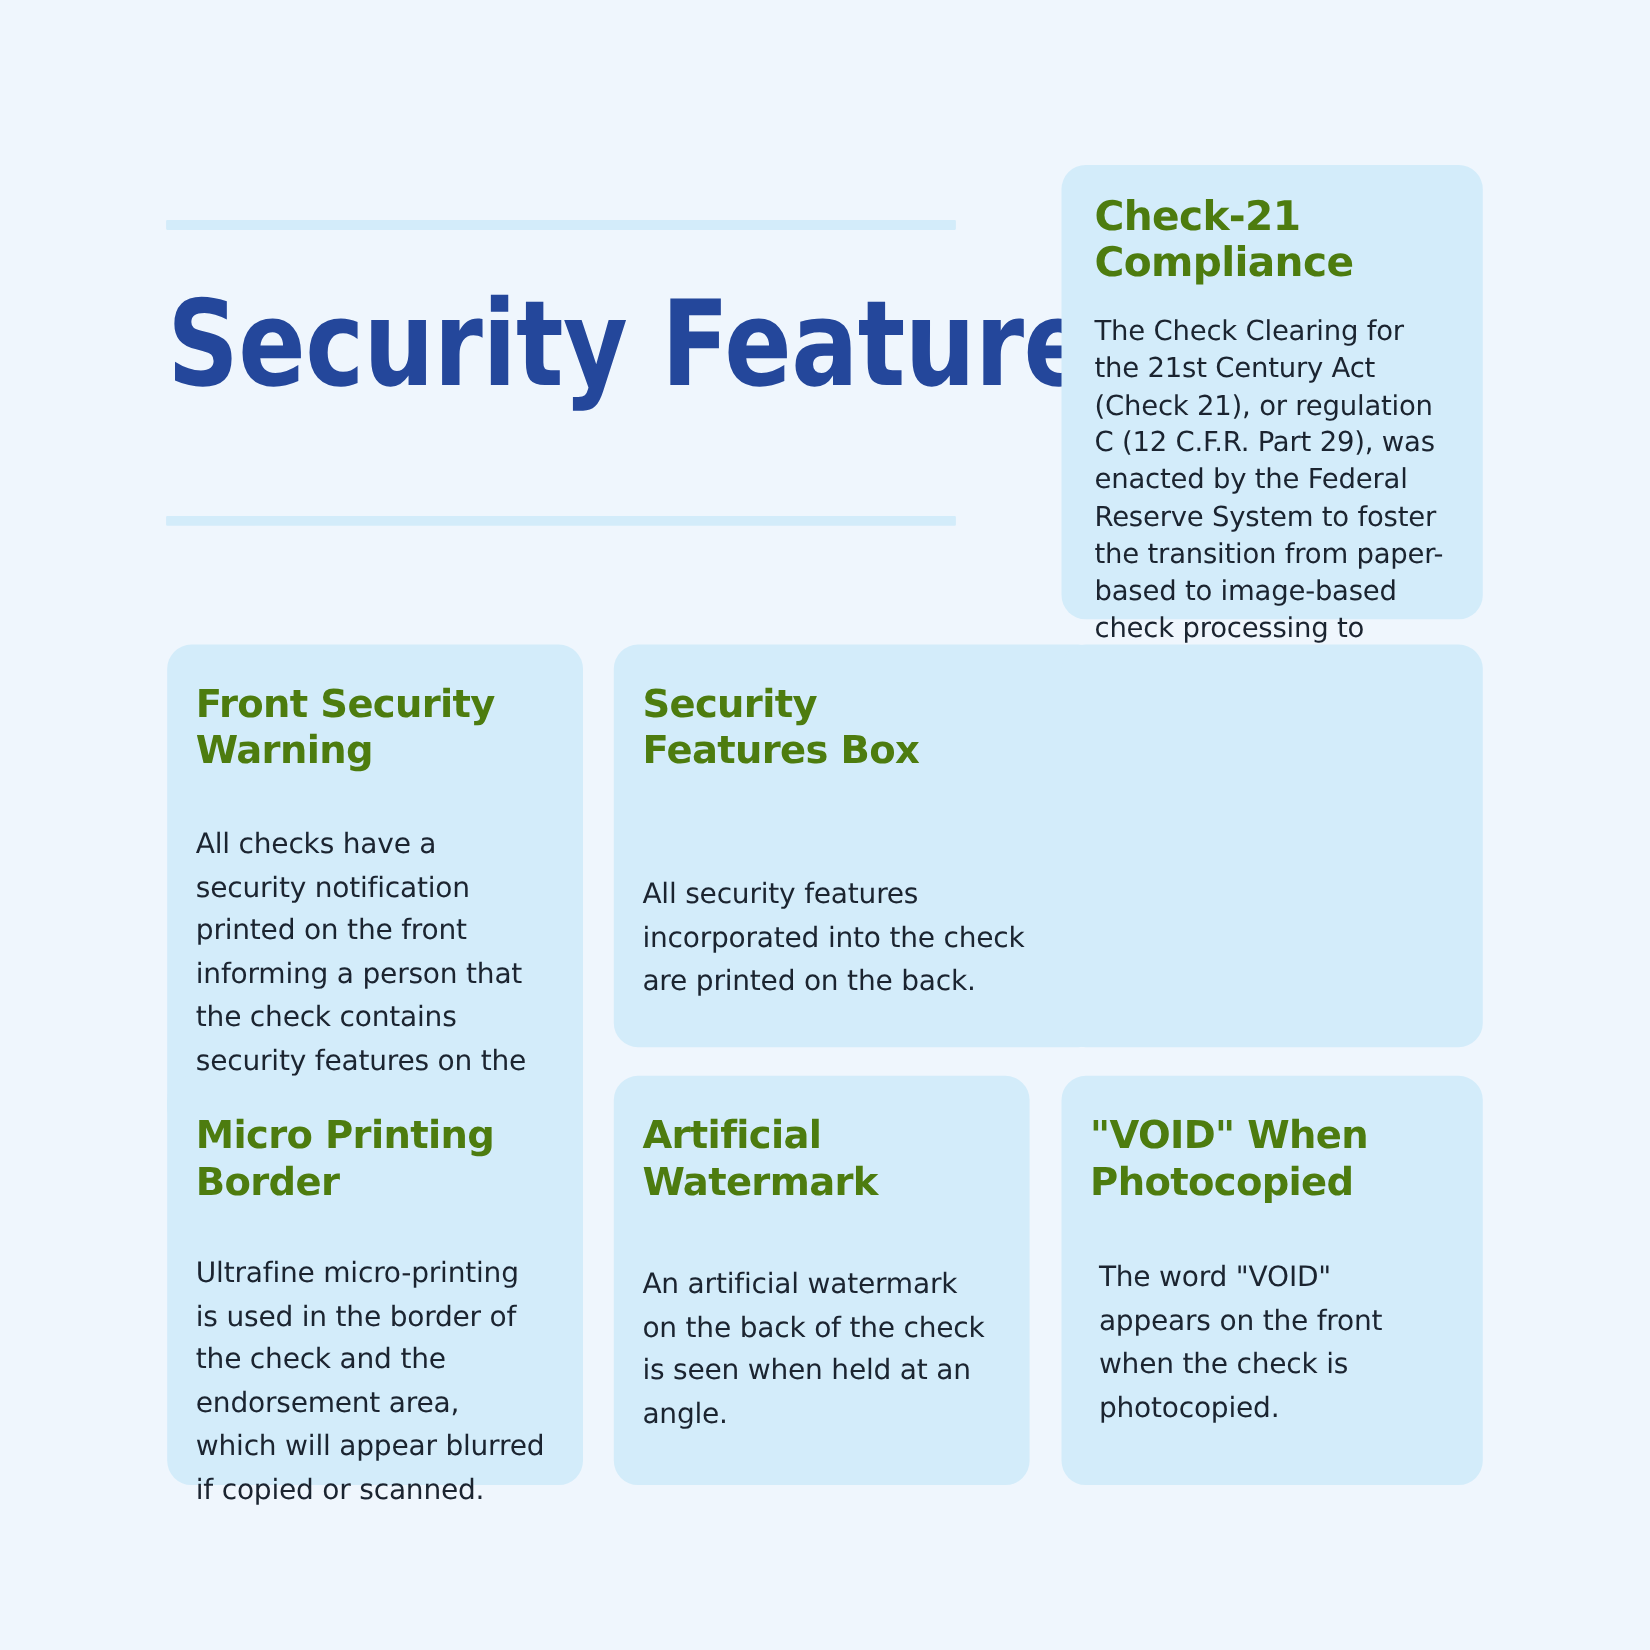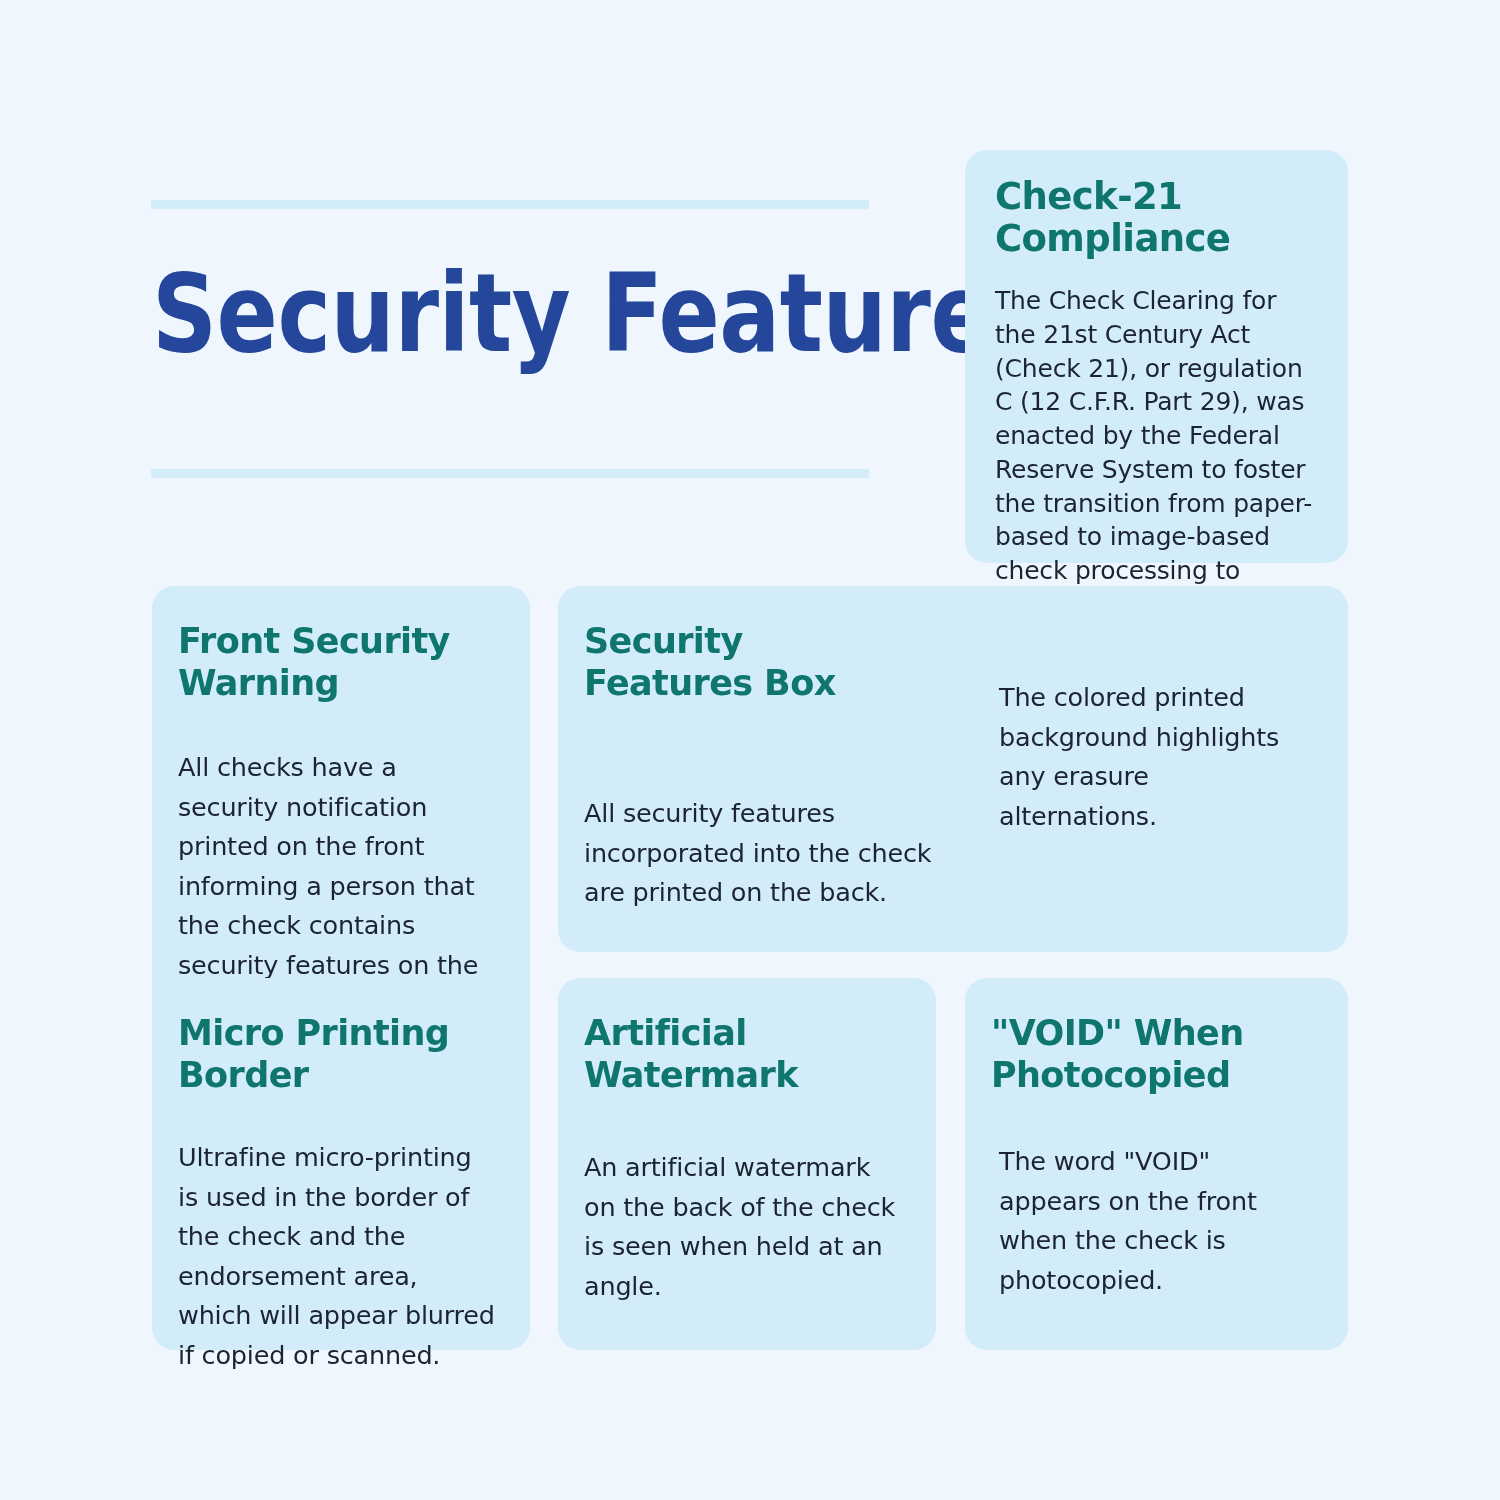--- a/index.html
+++ b/index.html
@@ -64,21 +64,21 @@
     box-sizing: border-box;
     padding: 34px 34px 26px 26px;
   }
 
   .card-heading {
     font-family: "DejaVu Sans", sans-serif;
     font-weight: 700;
     font-size: 35px;
     line-height: 42px;
     letter-spacing: -0.6px;
-    color: #0f766e;
+    color: #4d7c0f;
     margin: 0;
     white-space: pre-line;
   }
 
   .card-body {
     font-family: "DejaVu Sans", sans-serif;
     font-weight: 400;
     font-size: 25.5px;
     line-height: 1.55;
     letter-spacing: -0.2px;
@@ -148,21 +148,20 @@
     <div class="card-body">All checks have a security notification printed on the front informing a person that the check contains security features on the back.</div>
   </div>
 
   <div class="card" id="card-security-features-box">
     <div class="card-heading">Security
 Features Box</div>
     <div class="card-body">All security features incorporated into the check are printed on the back.</div>
   </div>
 
   <div class="card" id="card-erasure-highlighting">
-    <div class="card-body">The colored printed background highlights any erasure alternations.</div>
   </div>
 
   <div class="card" id="card-micro-printing-border">
     <div class="card-heading">Micro Printing
 Border</div>
     <div class="card-body">Ultrafine micro-printing is used in the border of the check and the endorsement area, which will appear blurred if copied or scanned.</div>
   </div>
 
   <div class="card" id="card-artificial-watermark">
     <div class="card-heading">Artificial

